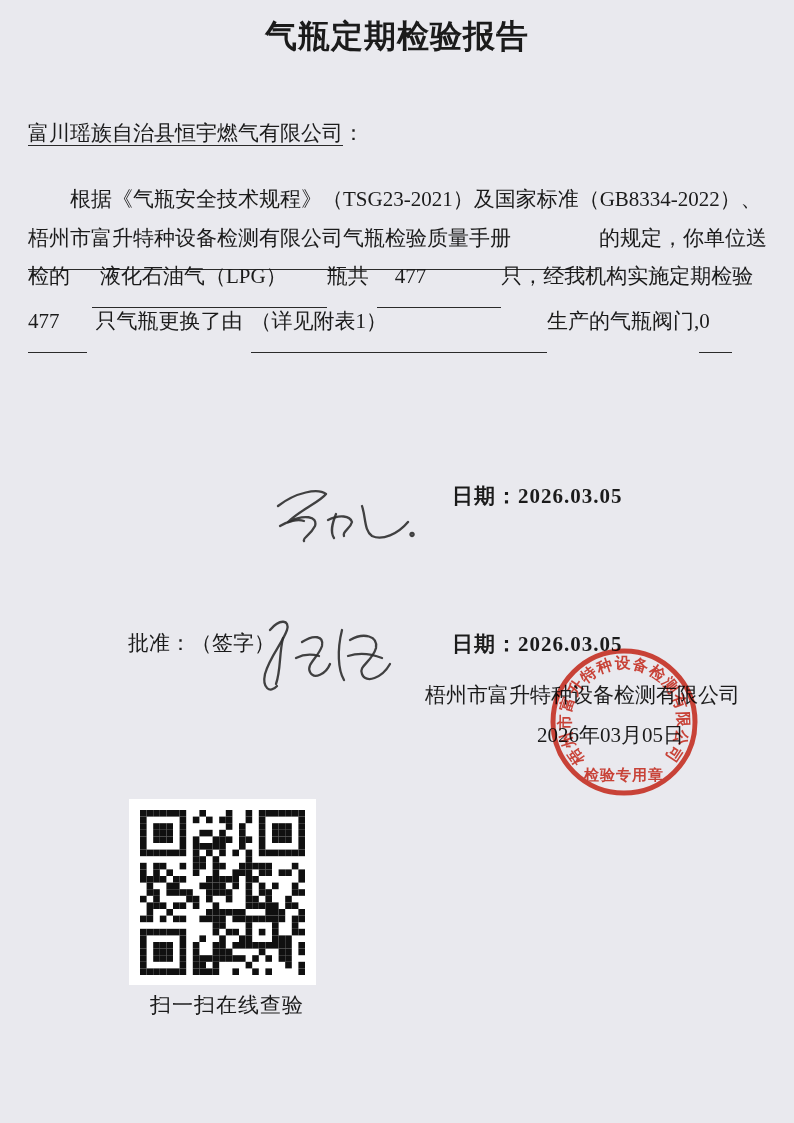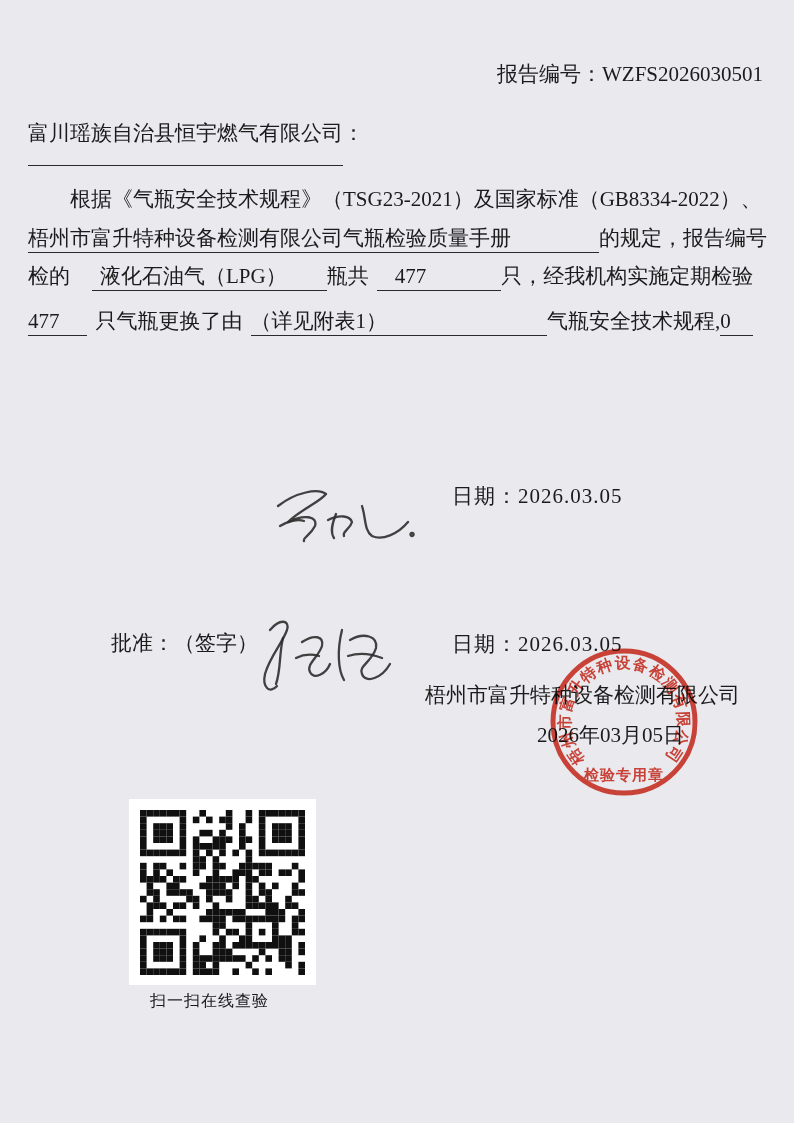--- a/index.html
+++ b/index.html
@@ -9,66 +9,66 @@
     font-family:"Liberation Serif","DejaVu Serif",serif;
     color:#1b1b1b;
   }
   .abs { position:absolute; }
   .title {
     top:15px; left:0; width:100%; text-align:center;
     font-size:32px; font-weight:bold; letter-spacing:1px;
   }
   .report-no { top:60px; right:31px; font-size:21px; }
   .addressee { top:119px; left:28px; font-size:21px; }
-  .uline { border-bottom:1px solid #2a2a2a; padding-bottom:20px; }
+  .uline { border-bottom:1px solid #2a2a2a; padding-bottom:0; }
   .body-text { top:184px; left:28px; width:742px; font-size:21px; }
   .bline { height:38.6px; line-height:30px; white-space:nowrap; }
-  .bline .u { border-bottom:1px solid #2a2a2a; padding-bottom:0; display:inline-block; line-height:27px; }
+  .bline .u { border-bottom:1px solid #2a2a2a; padding-bottom:17px; display:inline-block; line-height:27px; }
   .indent { text-indent:42px; }
   .u-l2 { padding-right:88px; }
   .u-l3a { margin-left:22px; padding-left:8px; padding-right:40px; }
   .u-l3b { margin-left:8px; padding-left:18px; padding-right:75px; }
   .u-l4 { padding-left:5px; padding-right:80px; margin-right:4px; }
   .u-l5a { padding-right:27px; margin-right:9px; }
   .u-l5b { margin-left:8px; padding-right:160px;margin-top:8px; }
   .u-l5c { padding-right:22px; }
   .sign-label { font-size:21px; }
   .inspector-label { top:482px; left:128px; }
   .inspector-date { top:482px; left:452px; }
-  .approver-label { top:629px; left:111px; }
+  .approver-label { top:629px; left:128px; }
   .approver-date { top:630px; left:452px; }
   .sig { pointer-events:none; }
   .sig path { fill:none; stroke:#2e2e2e; stroke-width:2.3; stroke-linecap:round; stroke-linejoin:round; opacity:.9; }
   .sig1 { top:486px; left:270px; }
   .sig2 { top:612px; left:250px; }
   .org-name { top:681px; left:425px; font-size:21px; }
   .issue-date { top:721px; left:537px; font-size:21px; }
   .seal { top:646px; left:548px; width:152px; height:152px; mix-blend-mode:multiply; opacity:.93; }
   .seal text { font-family:"Liberation Serif","DejaVu Serif",serif; font-weight:bold; }
   .qr-box { top:799px; left:129px; width:187px; height:186px; background:#ffffff; }
   .qr-box svg { position:absolute; top:11px; left:11px; }
-  .qr-caption { top:991px; left:150px; font-size:16px; letter-spacing:1px; }
+  .qr-caption { top:991px; left:150px; font-size:21px; letter-spacing:1px; }
   .footer { top:1074px; right:31px; font-size:21px; }
-  .date-text { letter-spacing:1px; }
+  .date-text { letter-spacing:1px;font-weight:bold; }
 </style>
 </head>
 <body>
 
 <div class="page">
 
-
-  <div class="abs report-no"><span>报告编号：</span><span>WZFS2026030501</span></div>
+  <div class="abs title">气瓶定期检验报告</div>
+
 
   <div class="abs addressee"><span class="uline">富川瑶族自治县恒宇燃气有限公司</span><span>：</span></div>
 
   <div class="abs body-text">
     <div class="bline indent">根据《气瓶安全技术规程》（TSG23-2021）及国家标准（GB8334-2022）、</div>
-    <div class="bline"><span class="u u-l2">梧州市富升特种设备检测有限公司气瓶检验质量手册</span><span>的规定，报告编号</span></div>
+    <div class="bline"><span class="u u-l2">梧州市富升特种设备检测有限公司气瓶检验质量手册</span><span>的规定，你单位送</span></div>
     <div class="bline"><span>检的</span><span class="u u-l3a">液化石油气（LPG）</span><span>瓶共</span><span class="u u-l3b">477</span><span>只，经我机构实施定期检验</span></div>
-    <div class="bline"><span class="u u-l5a">477</span><span>只气瓶更换了由</span><span class="u u-l5b">（详见附表1）</span><span>气瓶安全技术规程,</span><span class="u u-l5c">0</span></div>
+    <div class="bline"><span class="u u-l5a">477</span><span>只气瓶更换了由</span><span class="u u-l5b">（详见附表1）</span><span>生产的气瓶阀门,</span><span class="u u-l5c">0</span></div>
   </div>
 
   <div class="abs sign-label inspector-date date-text">日期：2026.03.05</div>
   <svg class="abs sig sig1" width="152" height="58" viewBox="0 0 152 58">
     <path d="M8,20 C26,6 48,2 56,8 C50,16 30,24 18,36 C34,28 48,30 45,40 C40,50 32,52 34,55"></path>
     <path d="M10,40 C18,35 28,33 34,35"></path>
     <path d="M66,28 C62,38 60,46 64,52"></path>
     <path d="M58,34 C70,28 80,30 82,36 C80,44 72,45 74,50"></path>
     <path d="M92,20 C96,32 94,44 102,50 C112,55 128,48 138,36"></path>
     <path d="M142,50 a1.6,1.6 0 1 1 .1,0"></path>

